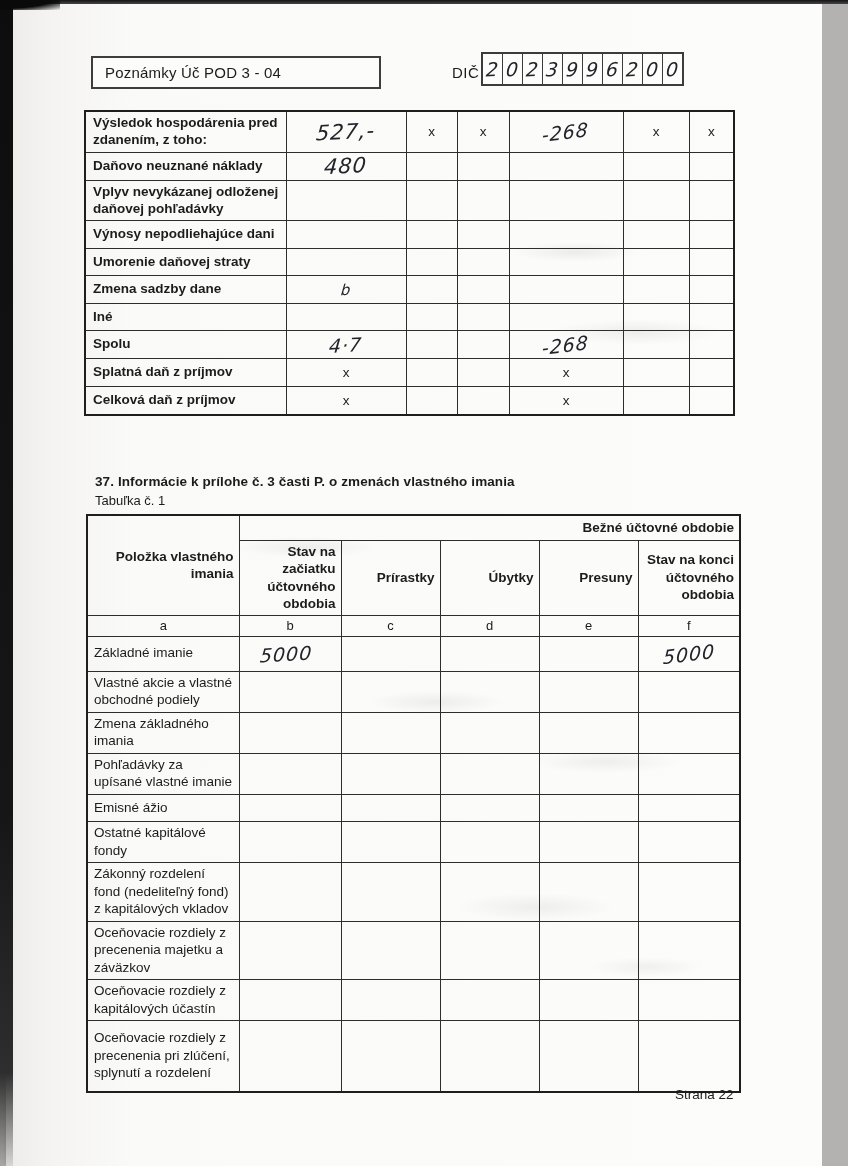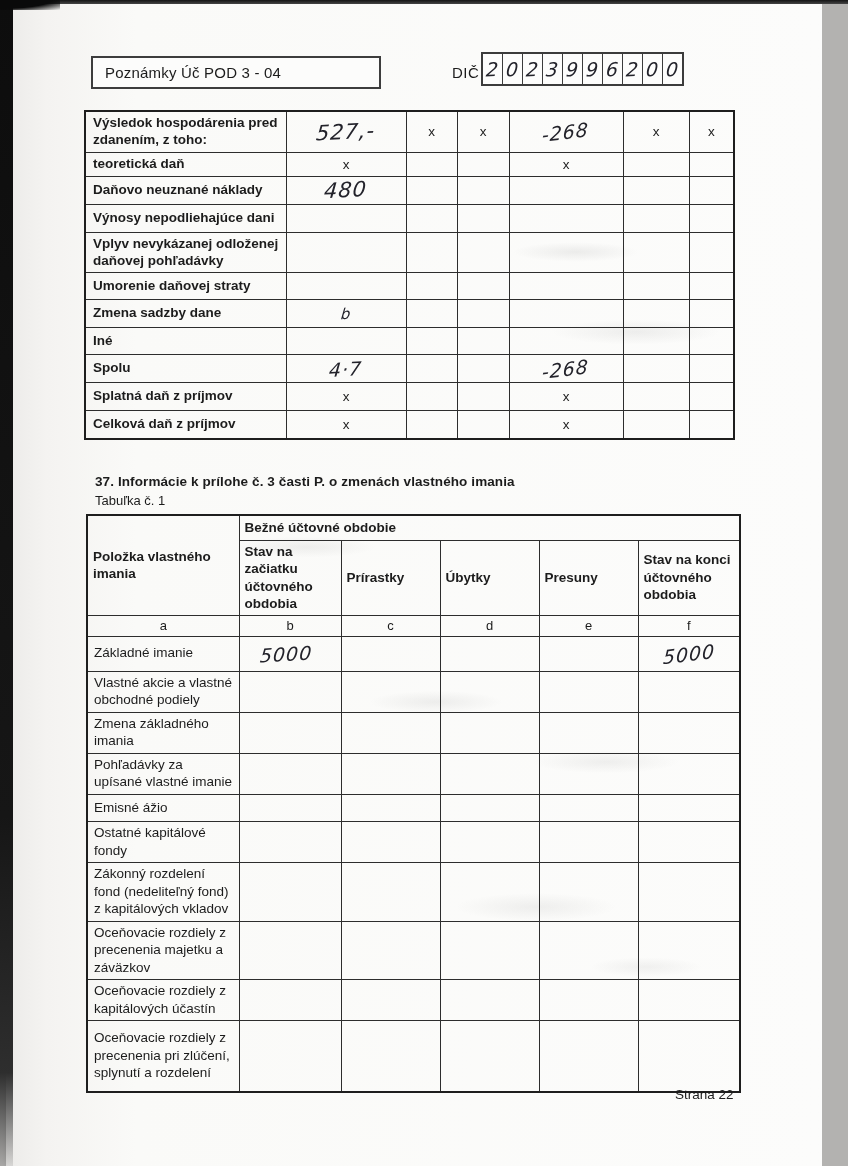--- a/index.html
+++ b/index.html
@@ -75,21 +75,21 @@
   .xmark { font-size:13px; }
 
   .sec-heading { position:absolute; left:95px; top:474px; font-size:13.5px; font-weight:bold; letter-spacing:.1px; }
   .tab-caption { position:absolute; left:95px; top:493px; font-size:13px; }
 
   .eq-table {
     position:absolute; left:86px; top:514px; width:653px;
     border:2.5px solid #1e1e1e; background:transparent;
   }
   .eq-table th, .eq-table td { border:1.5px solid #2d2d2d; padding:0; vertical-align:middle; }
-  .eq-table th { font-size:13.5px; font-weight:bold; text-align:left; padding:2px 5px; line-height:1.3; }
+  .eq-table th { font-size:13.5px; font-weight:bold; text-align:right; padding:2px 5px; line-height:1.3; }
   .eq-table td.lbl { font-size:13.5px; padding:2px 4px 3px 6px; line-height:1.3; font-weight:normal; }
   .eq-table td.letter { font-size:13px; text-align:center; font-weight:normal; }
   .eq-table td.val { text-align:center; }
   .eq-table td.val-left { text-align:left; padding-left:20px; }
 
   .footer-page { position:absolute; left:675px; top:1087px; font-size:13.5px; }
 </style>
 </head>
 <body>
 
@@ -152,49 +152,40 @@
     <tbody>
         <tr style="height:37px">
       <td class="lbl">Výsledok hospodárenia pred zdanením, z toho:</td>
       <td class="val"><span class="hand hw sz21">527,-</span></td>
       <td class="val xmark">x</td>
       <td class="val xmark">x</td>
       <td class="val"><span class="hand hw-steep sz19">-268</span></td>
       <td class="val xmark">x</td>
       <td class="val xmark">x</td>
     </tr>
-    <tr style="height:24px">
-      <td class="lbl">teoretická daň</td>
-      <td class="val xmark">x</td>
-      <td class="val xmark"></td>
-      <td class="val xmark"></td>
-      <td class="val xmark">x</td>
-      <td class="val xmark"></td>
-      <td class="val xmark"></td>
-    </tr>
     <tr style="height:28px">
       <td class="lbl">Daňovo neuznané náklady</td>
       <td class="val"><span class="hand hw sz21">480</span></td>
       <td class="val xmark"></td>
       <td class="val xmark"></td>
       <td class="val xmark"></td>
       <td class="val xmark"></td>
       <td class="val xmark"></td>
     </tr>
-    <tr style="height:28px">
-      <td class="lbl">Výnosy nepodliehajúce dani</td>
-      <td class="val xmark"></td>
-      <td class="val xmark"></td>
-      <td class="val xmark"></td>
-      <td class="val xmark"></td>
-      <td class="val xmark"></td>
-      <td class="val xmark"></td>
-    </tr>
     <tr style="height:38px">
       <td class="lbl">Vplyv nevykázanej odloženej daňovej pohľadávky</td>
+      <td class="val xmark"></td>
+      <td class="val xmark"></td>
+      <td class="val xmark"></td>
+      <td class="val xmark"></td>
+      <td class="val xmark"></td>
+      <td class="val xmark"></td>
+    </tr>
+    <tr style="height:28px">
+      <td class="lbl">Výnosy nepodliehajúce dani</td>
       <td class="val xmark"></td>
       <td class="val xmark"></td>
       <td class="val xmark"></td>
       <td class="val xmark"></td>
       <td class="val xmark"></td>
       <td class="val xmark"></td>
     </tr>
     <tr style="height:27px">
       <td class="lbl">Umorenie daňovej straty</td>
       <td class="val xmark"></td>

